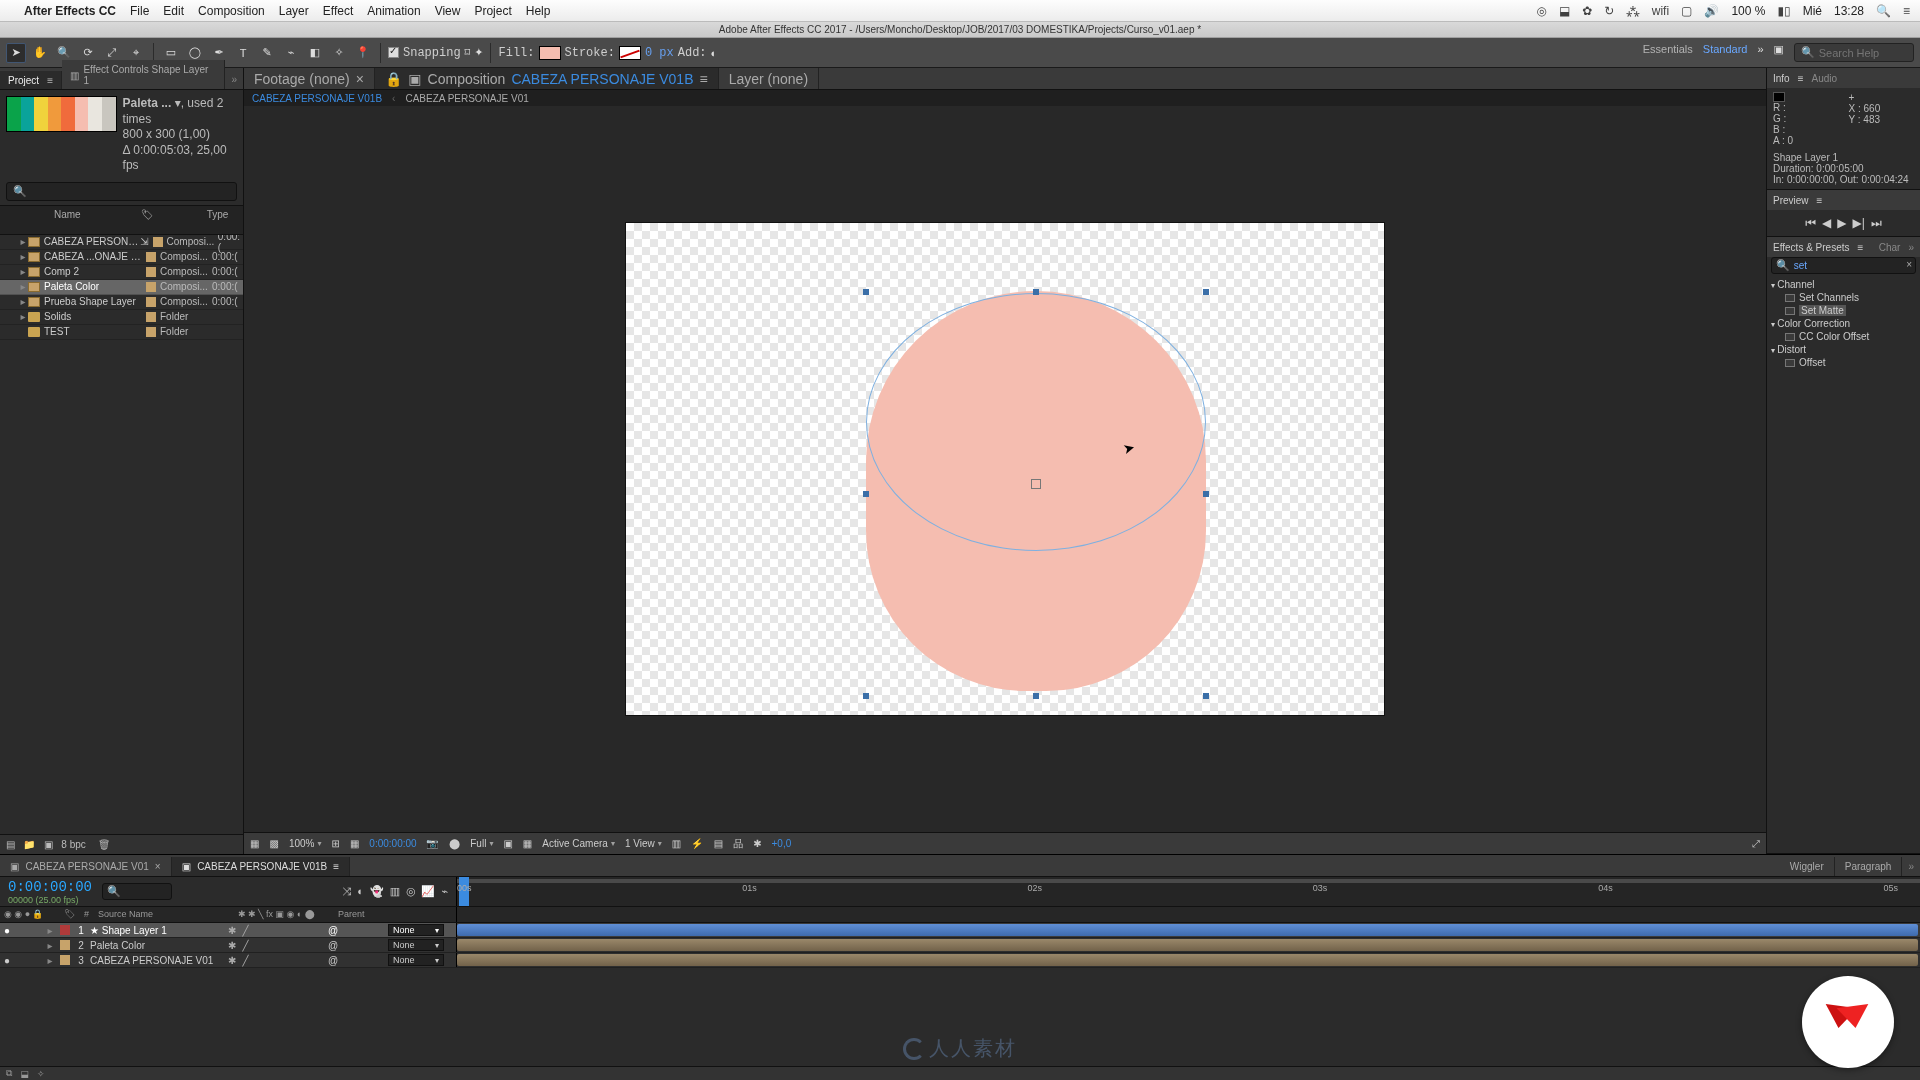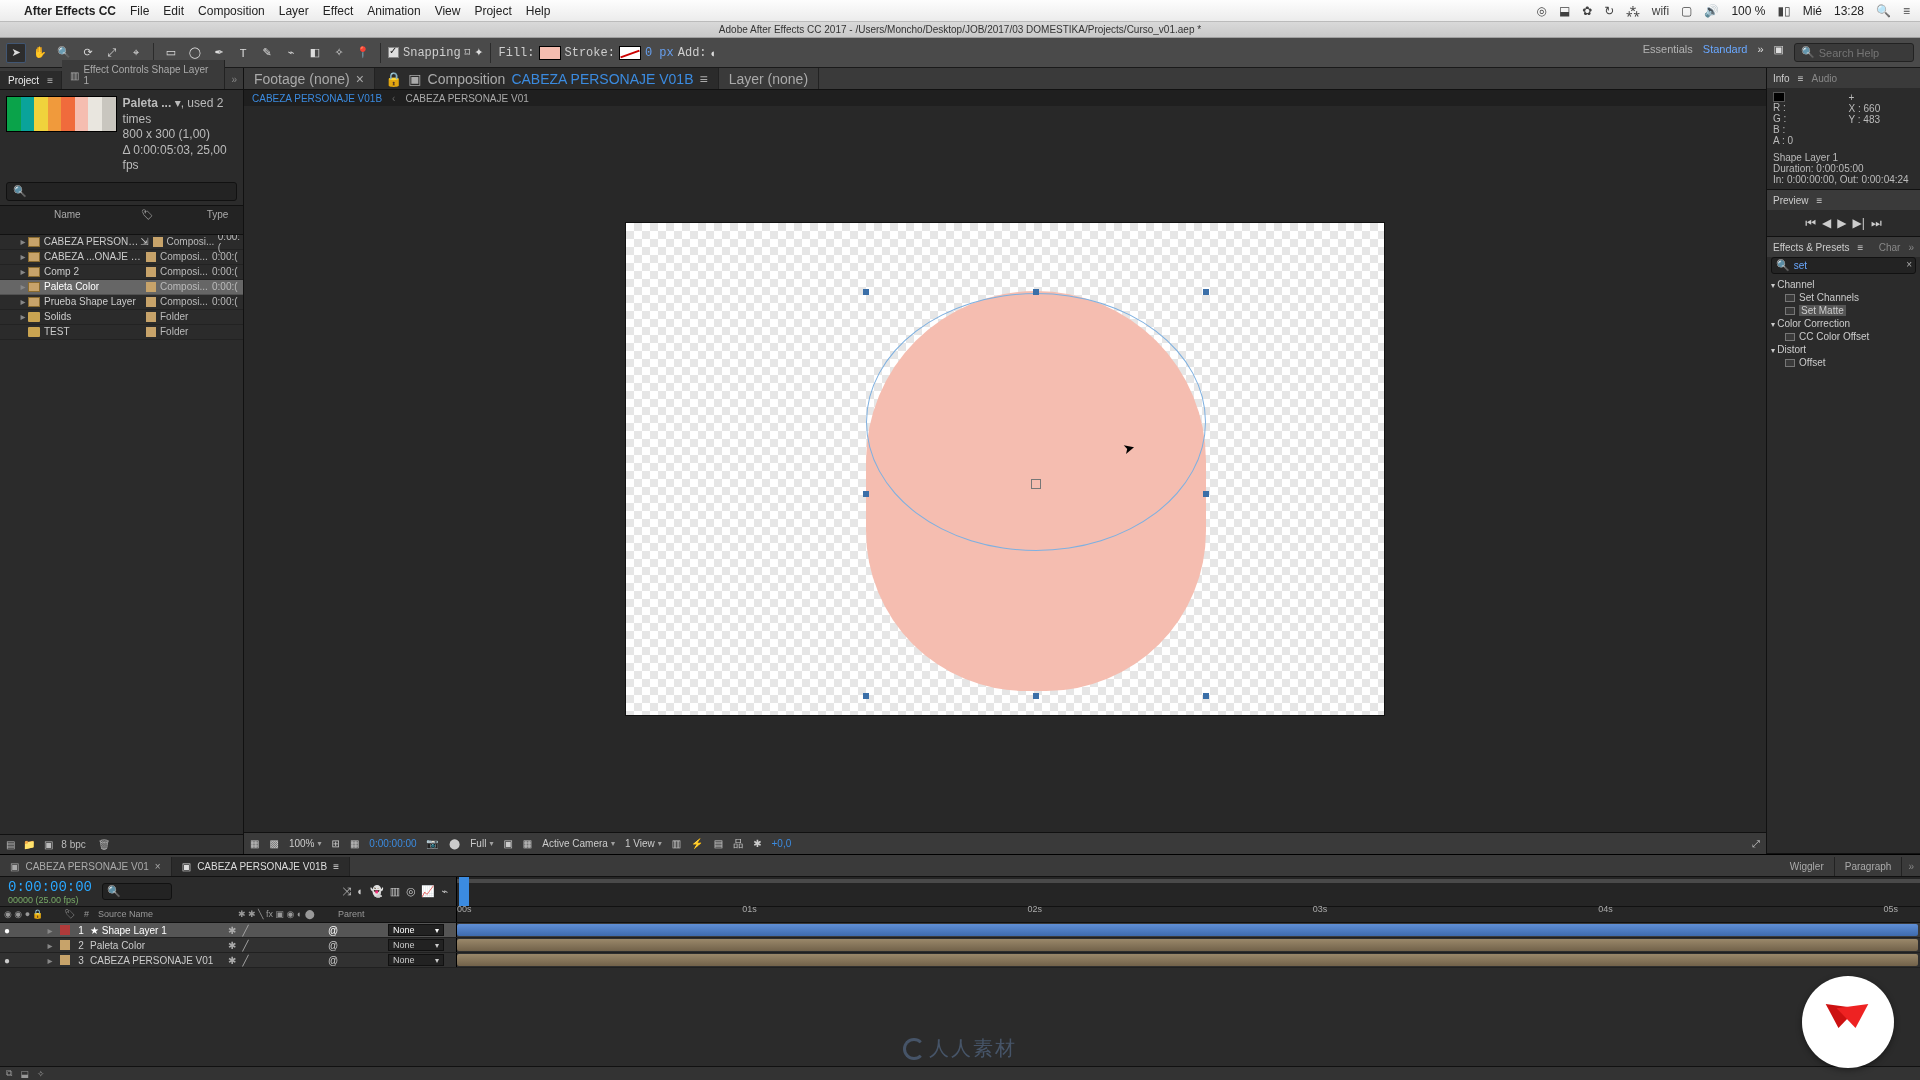--- a/index.html
+++ b/index.html
@@ -119,21 +119,21 @@
 .tl-tabs .tt.active { background: #2b2b2b; color: #ddd; }
 .tl-tabs .rtabs { margin-left: auto; display: flex; }
 .tl-head { height: 30px; display: flex; border-bottom: 1px solid #111; }
 .tl-head .left { width: 456px; display: flex; align-items: center; padding: 0 8px; gap: 10px; }
 .tl-head .tc { color: #2aa8ff; font-size: 14px; font-family: "Courier New", monospace; }
 .tl-head .sub { font-size: 9px; color: #7a6; }
 .tl-head .search { background: #232323; border: 1px solid #111; border-radius: 3px; padding: 1px 4px; width: 70px; display: flex; align-items: center; }
 .tl-head .search input { background: transparent; border: 0; outline: 0; color: #ccc; width: 100%; font-size: 10px; }
 .tl-head .btns { margin-left: auto; display: flex; gap: 6px; }
 .tl-head .ruler { flex: 1; position: relative; background: #252525; border-left: 1px solid #000; }
-.tl-head .ruler .tick { position: absolute; top: 6px; font-size: 9px; color: #aaa; margin-top: 21px; }
+.tl-head .ruler .tick { position: absolute; top: 6px; font-size: 9px; color: #aaa; }
 .tl-head .ruler .marker { position: absolute; left: 2px; top: 0; width: 10px; height: 100%; background: #3b8be0; }
 .tl-head .ruler .range { position: absolute; left: 0; right: 0; top: 2px; height: 4px; background: #4a4a4a; }
 .tl-cols { height: 16px; display: flex; font-size: 9px; color: #999; background: #262626; border-bottom: 1px solid #111; }
 .tl-cols .l { width: 456px; display: flex; }
 .tl-cols .l span { padding: 2px 4px; }
 .tl-cols .r { flex: 1; border-left: 1px solid #000; }
 .tl-layers { flex: 1; overflow: hidden; position: relative; }
 .tl-layer { height: 15px; display: flex; font-size: 10px; border-bottom: 1px solid #00000040; }
 .tl-layer .l { width: 456px; display: flex; align-items: center; background: #313131; }
 .tl-layer.sel .l { background: #555; color: #fff; }

